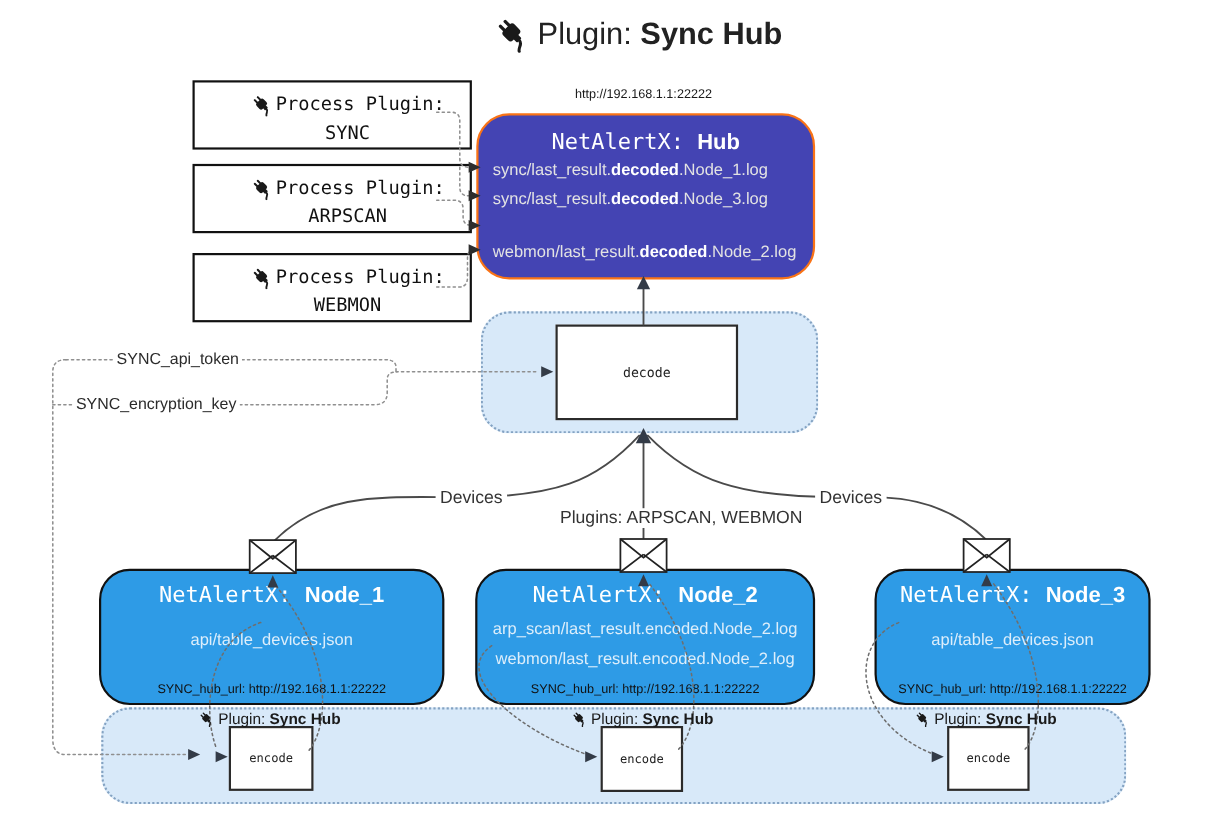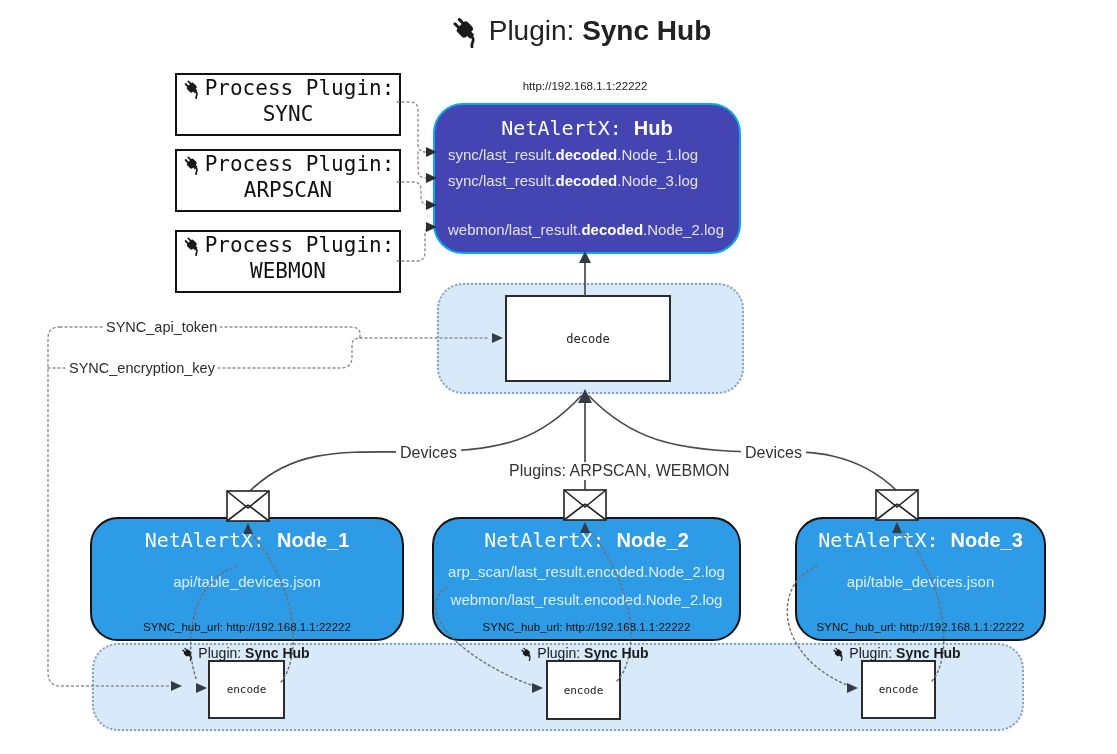--- a/index.html
+++ b/index.html
@@ -8,30 +8,30 @@
   .overlay{position:absolute;left:0;top:0;z-index:5;pointer-events:none;}
 
   
   .title{position:absolute;left:0;top:14px;width:1160px;text-align:center;z-index:2;
     font-size:28px;color:#222;display:flex;align-items:center;justify-content:center;gap:6px;}
   .title b{font-weight:700;}
   .small-url{position:absolute;z-index:2;font-size:11.5px;color:#1a1a1a;text-align:center;}
 
   
   .hub{position:absolute;left:433px;top:103px;width:304px;height:147px;background:#4444b3;
-    border:2px solid #0ea5e9;border-radius:30px;z-index:2;color:#fff;}
+    border:2px solid #f97316;border-radius:30px;z-index:2;color:#fff;}
   .hub-title{position:absolute;left:0;top:11px;width:100%;text-align:center;font-size:20px;}
   .mono{font-family:"DejaVu Sans Mono","Liberation Mono",monospace;}
   .hub-line{position:absolute;left:13px;height:19px;font-size:15px;color:#e3e3e3;white-space:nowrap;}
   .hub-line b{color:#ffffff;}
 
   
   .pbox{position:absolute;left:175px;width:222px;height:59px;background:#fff;border:2px solid #111;
-    z-index:2;display:flex;flex-direction:column;align-items:center;justify-content:flex-start;
-    font-family:"DejaVu Sans Mono","Liberation Mono",monospace;font-size:21px;color:#111;line-height:26px;}
+    z-index:2;display:flex;flex-direction:column;align-items:center;justify-content:flex-end;
+    font-family:"DejaVu Sans Mono","Liberation Mono",monospace;font-size:17px;color:#111;line-height:26px;padding-left:28px;}
   .pbox .l1{display:flex;align-items:center;gap:2px;}
 
   
   .bluewrap{position:absolute;background:#d8e9f9;border:2px dotted #84a3c3;border-radius:26px;z-index:1;}
   .whitebox{position:absolute;background:#fff;border:2px solid #2b2b2b;z-index:2;
     display:flex;align-items:center;justify-content:center;
     font-family:"DejaVu Sans Mono","Liberation Mono",monospace;color:#222;}
 
   
   .node{position:absolute;top:517px;height:120px;background:#2e9be6;border:2px solid #111;

